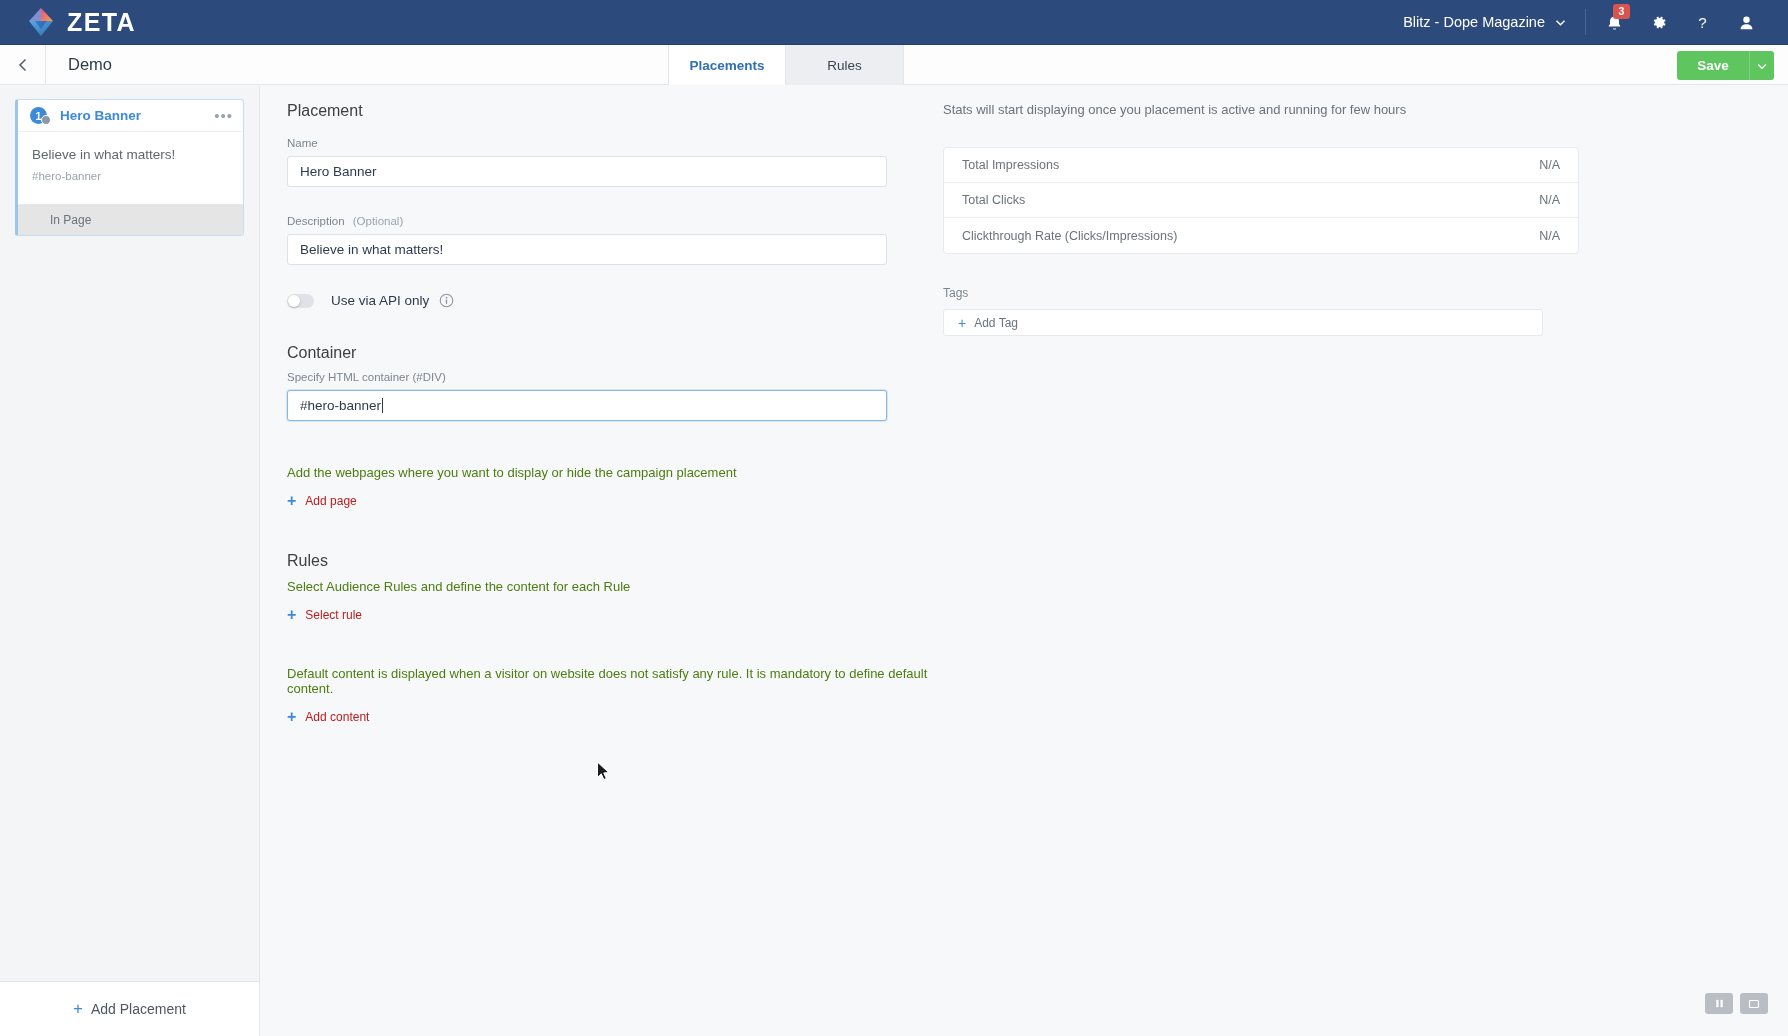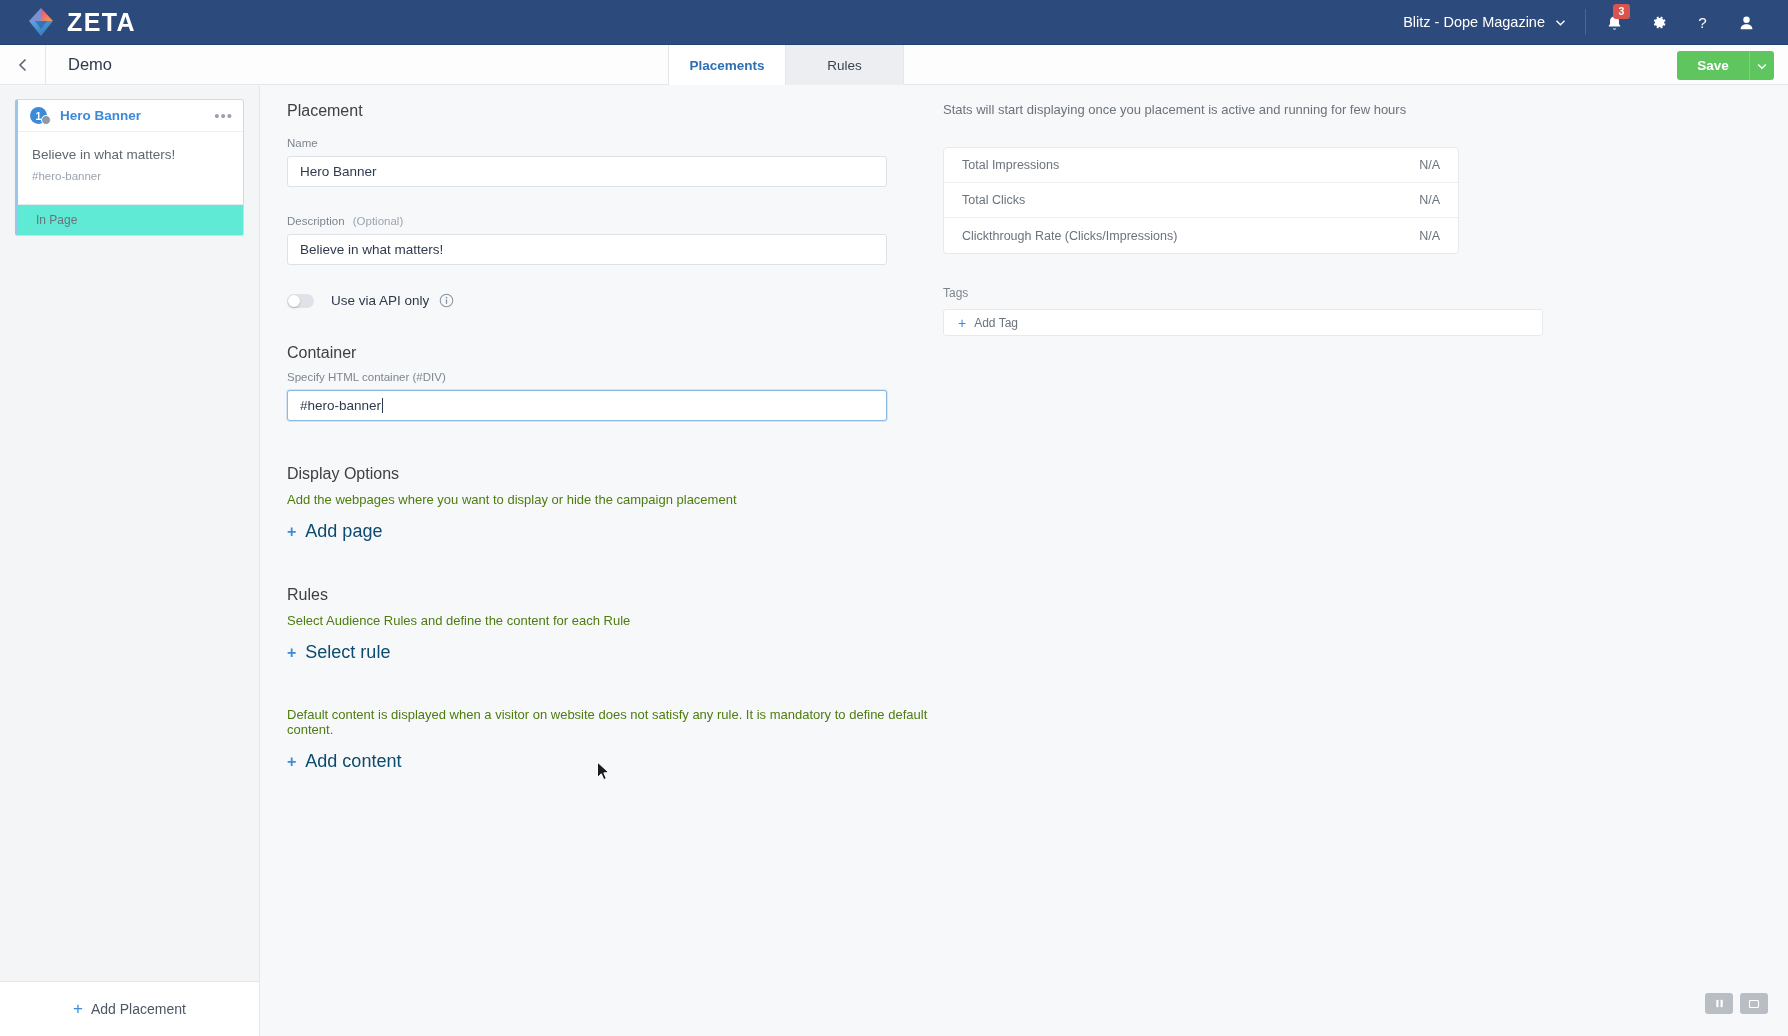--- a/index.html
+++ b/index.html
@@ -127,22 +127,22 @@
     margin-left: 13px; color: #3d8ad8; font-size: 13.5px; font-weight: bold;
   }
   .card-menu {
     margin-left: auto; color: #9aa4b0; font-size: 15px;
     letter-spacing: 1px; cursor: pointer; line-height: 10px;
   }
   .card-body { padding: 15px 14px 22px 14px; }
   .card-desc { font-size: 13.5px; color: #60686f; }
   .card-sub { font-size: 11.5px; color: #9aa4b0; margin-top: 8px; }
   .card-foot {
-    border-top: 1px solid #e6eaee; padding: 8px 18px;
-    font-size: 12px; color: #6b737c; background: #5eead4;
+    border-top: 1px solid #e6eaee; padding: 8px 32px;
+    font-size: 12px; color: #6b737c; background: #e5e5e5;
   }
   .add-placement {
     position: absolute; left: 0; right: 0; bottom: 0; height: 55px;
     background: #ffffff; border-top: 1px solid #e3e6ea;
     display: flex; align-items: center; justify-content: center;
     cursor: pointer;
   }
   .add-placement .plus { color: #3d8ad8; font-size: 17px; margin-right: 8px; }
   .add-placement .lbl { color: #4c5763; font-size: 14px; }
 
@@ -189,26 +189,26 @@
   }
   .toggle-label { margin-left: 17px; font-size: 13.5px; color: #2e3a4d; }
   .info-icon { margin-left: 10px; display: flex; cursor: pointer; }
 
   .sec-desc { font-size: 13px; color: #4d7c0f; margin-bottom: 14px; }
   .action-link { display: flex; align-items: center; cursor: pointer; }
   .action-link .plus {
     color: #3d8ad8; font-size: 16px; font-weight: bold; margin-right: 9px;
     line-height: 14px;
   }
-  .action-link .lbl { font-size: 18px; color: #0c4a6e; }
+  .action-link .lbl { font-size: 12px; color: #b91c1c; }
 
   
   .perf-desc { font-size: 13px; color: #6b737c; margin-bottom: 13px; }
   .stats-box {
-    width: 516px; background: #ffffff;
+    width: 636px; background: #ffffff;
     border: 1px solid #e6eaee; border-radius: 4px; margin-top: 30px;
   }
   .stat-row {
     height: 35px; display: flex; align-items: center;
     padding: 0 18px; border-bottom: 1px solid #edf0f3;
   }
   .stat-row:last-child { border-bottom: none; }
   .stat-name { font-size: 12.5px; color: #6b737c; }
   .stat-val { margin-left: auto; font-size: 12.5px; color: #6b737c; }
   .tags-label { font-size: 12px; color: #7d868f; margin: 32px 0 9px 0; }
@@ -392,21 +392,20 @@
         <div class="field-label">Specify HTML container (#DIV)</div>
         <div class="text-input focused">
           <span>#hero-banner</span>
           <span class="caret-bar"></span>
         </div>
       </div>
 
       <div class="gap-44"></div>
 
       <div>
-        <div class="sec-title tight">Display Options</div>
         <div class="sec-desc">Add the webpages where you want to display or hide the campaign placement</div>
         <div class="action-link">
           <span class="plus">+</span>
           <span class="lbl">Add page</span>
         </div>
       </div>
 
       <div class="gap-44"></div>
 
       <div>

